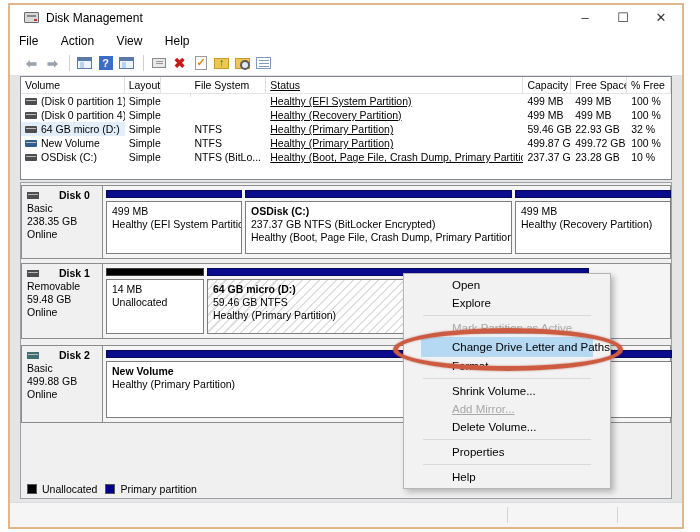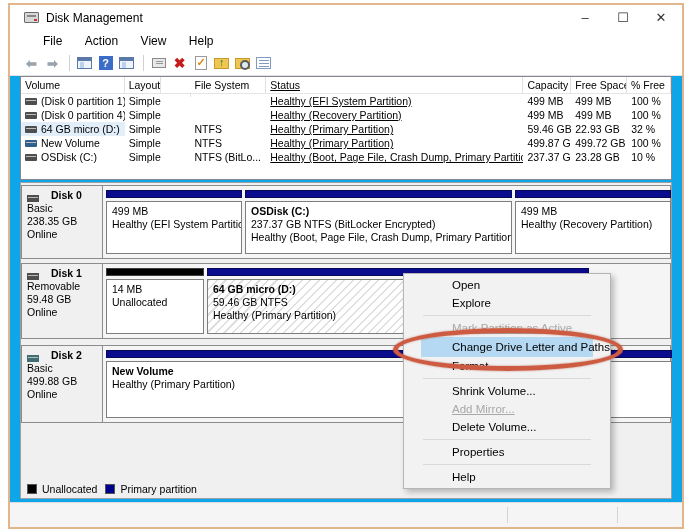--- a/index.html
+++ b/index.html
@@ -1,29 +1,29 @@
 <!DOCTYPE html>
 <html><head>
 <meta charset="utf-8">
 <style>
   * { margin:0; padding:0; box-sizing:border-box; }
   html,body { width:700px; height:532px; background:#ffffff; font-family:"Liberation Sans", sans-serif; color:#000; }
-  .window { position:absolute; left:8px; top:3px; width:676px; height:526px; border:2px solid #e2b68c; background:#0ea5e9; overflow:hidden; }
+  .window { position:absolute; left:8px; top:3px; width:676px; height:526px; border:2px solid #e2b68c; background:#e5e5e5; overflow:hidden; }
 
   
   .titlebar { position:absolute; left:0; top:0; width:100%; height:26px; background:#fff; }
   .title-icon { position:absolute; left:14px; top:7px; width:15px; height:11px; border:1px solid #6b6b6b; background:#d8d8d8; border-radius:1px; }
   .title-icon::after { content:""; position:absolute; left:2px; top:2px; width:9px; height:2px; background:#888; }
   .title-icon::before { content:""; position:absolute; right:1px; bottom:1px; width:3px; height:2px; background:#c0392b; }
   .title-text { position:absolute; left:36px; top:6px; font-size:12px; }
   .winctl { position:absolute; top:0; height:26px; width:34px; text-align:center; line-height:26px; font-size:13px; color:#333; }
   .ctl-min { right:80px; } .ctl-max { right:42px; } .ctl-close { right:4px; }
 
   
-  .menubar { position:absolute; left:0; top:26px; width:100%; height:20px; background:#fff;padding-left:24px; }
+  .menubar { position:absolute; left:0; top:26px; width:100%; height:20px; background:#fff; }
   .menubar .mb-item { display:inline-block; padding:3px 9px; font-size:12px; }
 
   
   .toolbar { position:absolute; left:0; top:46px; width:100%; height:25px; background:#fff; border-bottom:1px solid #e3e3e3; display:flex; align-items:center; padding-left:12px; }
   .tb { width:19px; height:17px; margin-right:2px; position:relative; display:flex; align-items:center; justify-content:center; font-size:12px; }
   .tbsep { width:1px; height:16px; background:#d0d0d0; margin:0 5px; }
   .arrow { color:#9aa3ab; font-weight:bold; font-size:13px; }
   .win-ic { width:15px; height:12px; border:1px solid #5b79a8; background:#eef4fb; position:relative; }
   .win-ic::before { content:""; position:absolute; left:0; top:0; width:100%; height:3px; background:#5b79a8; }
   .win-ic::after { content:""; position:absolute; left:2px; top:4px; width:4px; height:6px; background:#bcd2ea; }
@@ -53,21 +53,21 @@
   .vol-ic.blue { background:#2f5f8f; }
   .lv-row.sel .c-vol { background:#e2eefa; }
 
   
   .pane { position:absolute; left:10px; top:177px; width:652px; height:317px; background:#f0f0f0; border:1px solid #9aa0a6; }
   .disk-row { position:absolute; left:0px; width:650px; border:1px solid #8c8c8c; background:#f5f5f5; }
   .row-d0 { top:2px;  height:74px; }
   .row-d1 { top:80px; height:76px; }
   .row-d2 { top:162px;height:78px; }
   .disk-head { position:absolute; left:0; top:0; width:81px; height:100%; border-right:1px solid #8c8c8c; background:#f0f0f0; padding:3px 5px; font-size:10.5px; line-height:13px; }
-  .disk-title { font-weight:bold; display:flex; align-items:flex-end; gap:12px; }
+  .disk-title { font-weight:bold; display:flex; align-items:center; gap:20px; }
   .disk-ic { width:12px; height:7px; background:#4e4e4e; position:relative; }
   .disk-ic::after { content:""; position:absolute; left:1px; top:2px; width:10px; height:1px; background:#b9b9b9; }
   .disk-ic.teal { background:#3f6f74; }
   .part { position:absolute; top:4px; bottom:4px; }
   .part .pbar { height:8px; width:100%; border:1px solid #3c3c3c; }
   .pbar.navy { background:#0b0b8e; border-color:#06065a; }
   .pbar.black { background:#000; }
   .part .pbody { position:absolute; top:11px; left:0; right:0; bottom:0; border:1px solid #7e7e7e; background:#fff; padding:3px 5px; font-size:10.5px; line-height:13px; overflow:hidden; white-space:nowrap; }
   .part .pbody.hatch { background-image:repeating-linear-gradient(135deg, rgba(140,140,140,.28) 0 1.5px, rgba(255,255,255,0) 1.5px 6px); }
   .pline-b { font-weight:bold; }

